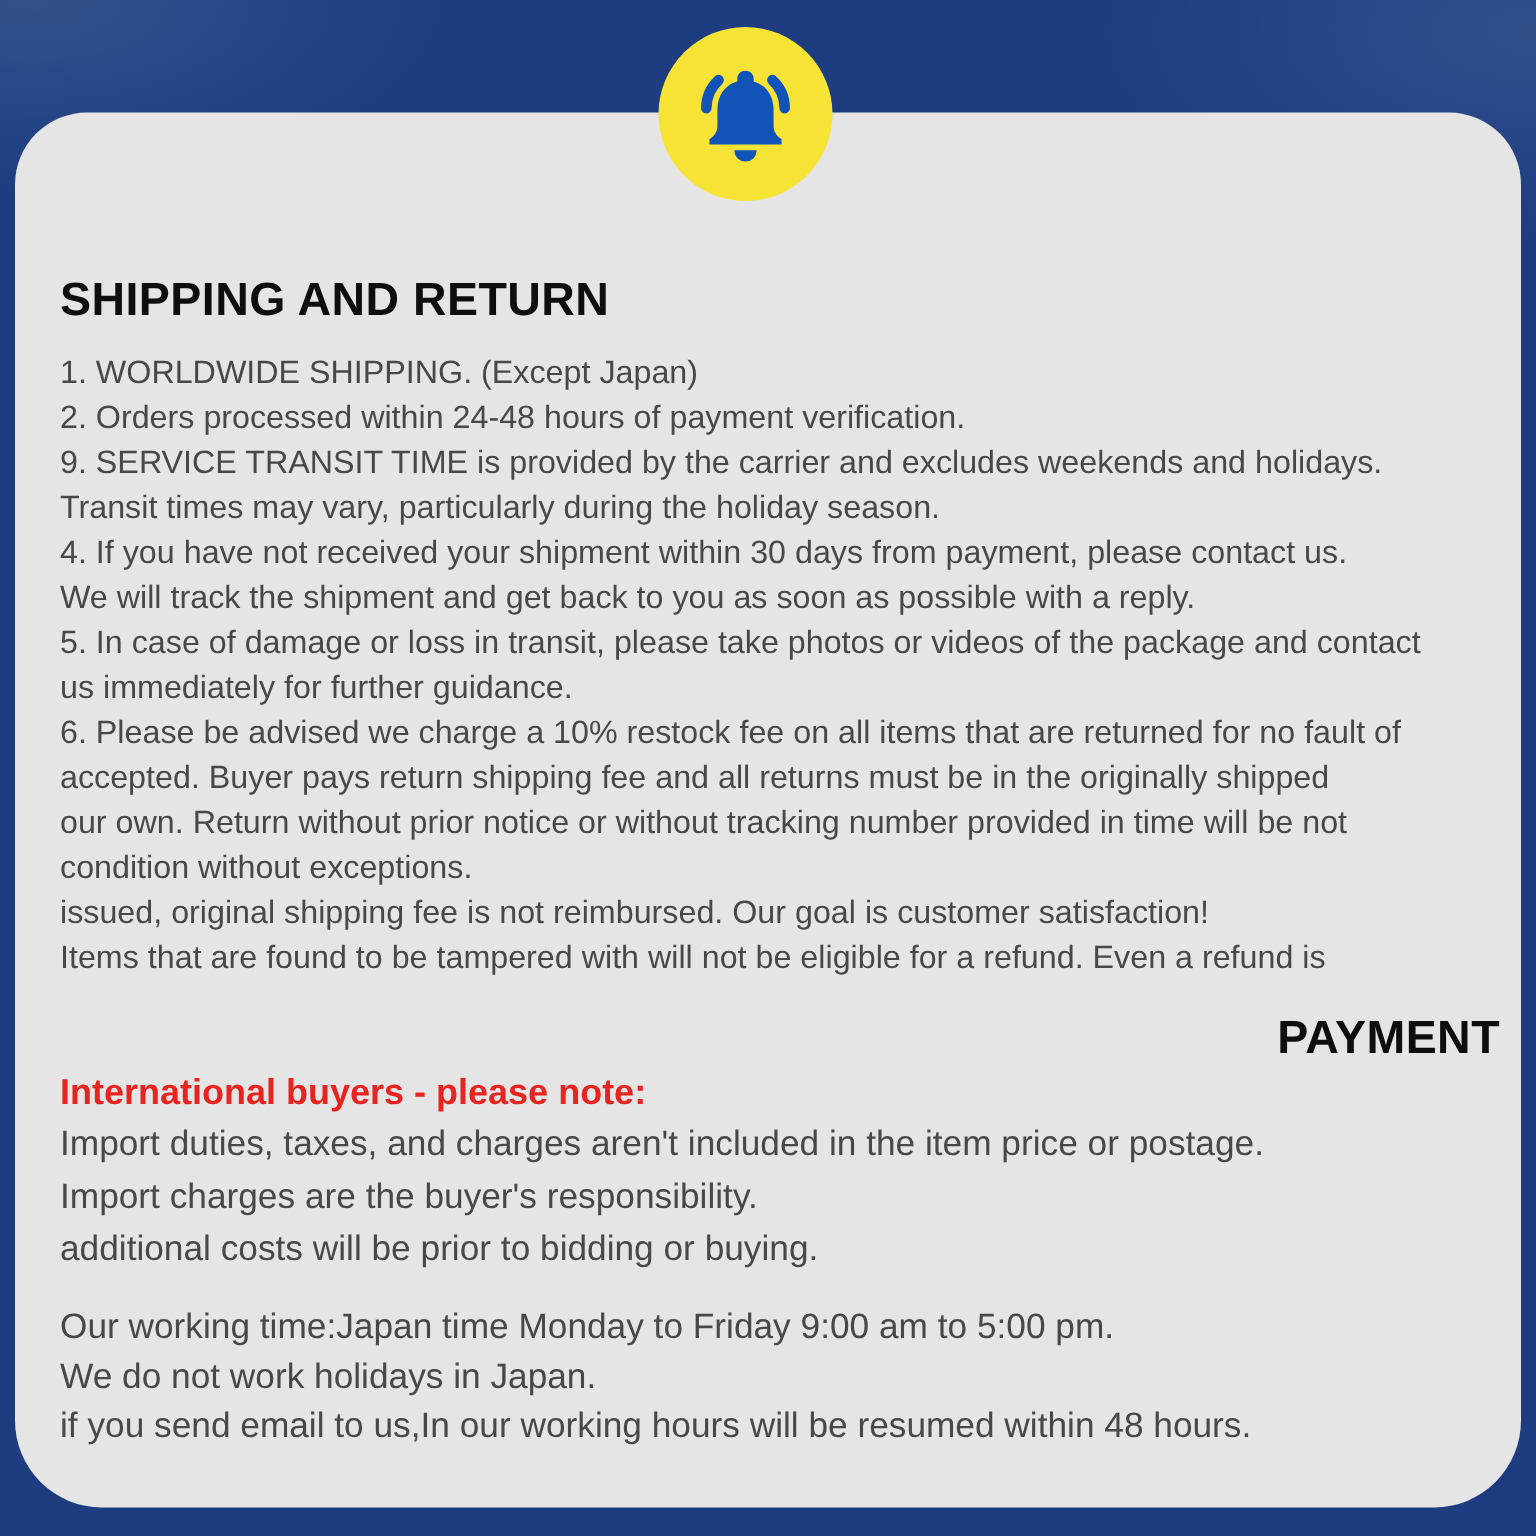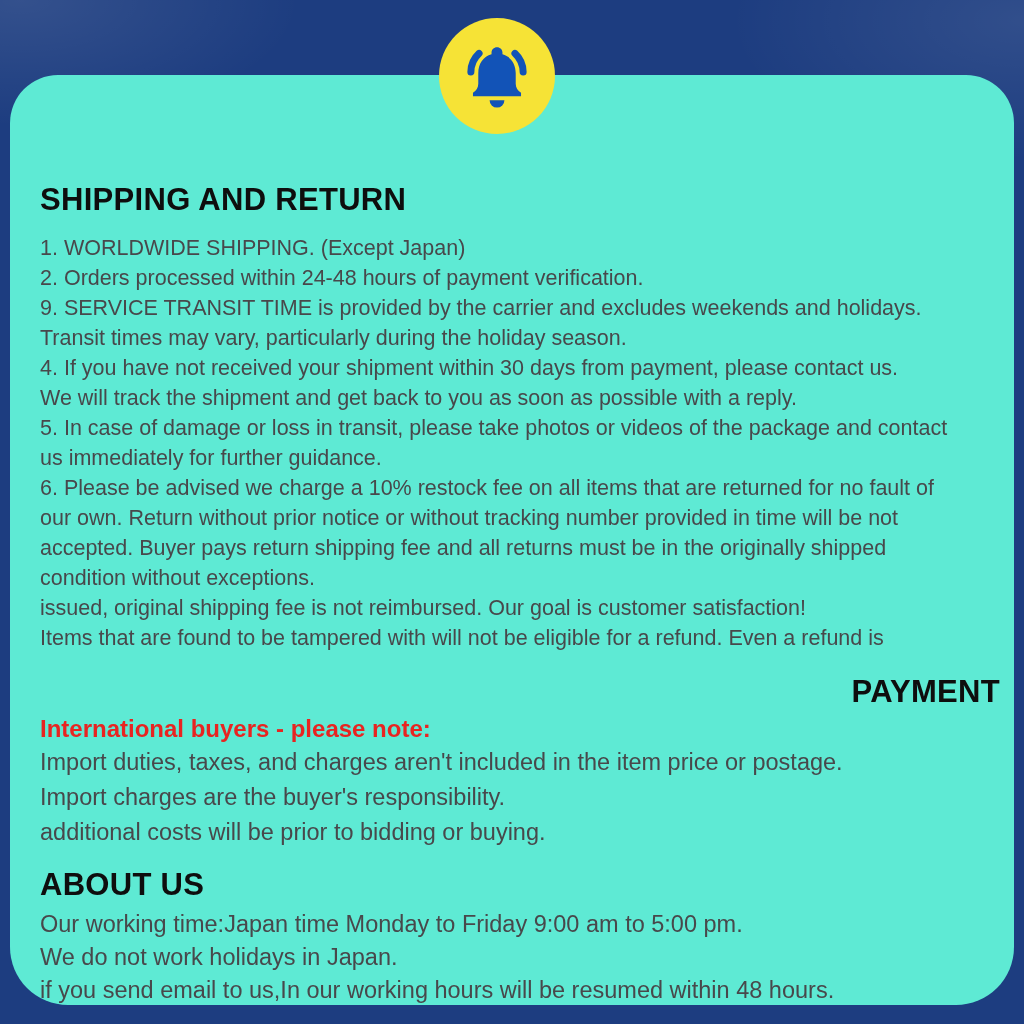--- a/index.html
+++ b/index.html
@@ -9,21 +9,21 @@
     overflow:hidden;
     background:
       radial-gradient(ellipse 400px 180px at 2% 0%, rgba(255,255,255,.10), transparent 70%),
       radial-gradient(ellipse 420px 200px at 100% 2%, rgba(255,255,255,.09), transparent 70%),
       #1d3d80;
     font-family:"Liberation Sans", sans-serif;
   }
   .card{
     position:absolute;
     left:10px; right:10px; top:75px; bottom:19px;
-    background:#5eead4;
+    background:#e5e5e5;
     border-radius:48px 48px 58px 58px;
   }
   .badge{
     position:absolute;
     left:439px; top:18px;
     width:116px; height:116px;
     border-radius:50%;
     background:#f6e336;
     display:flex; align-items:center; justify-content:center;
   }
@@ -81,37 +81,36 @@
       <h2 class="section-heading">SHIPPING AND RETURN</h2>
       <p class="line">1. WORLDWIDE SHIPPING. (Except Japan)</p>
       <p class="line">2. Orders processed within 24-48 hours of payment verification.</p>
       <p class="line">9. SERVICE TRANSIT TIME is provided by the carrier and excludes weekends and holidays.</p>
       <p class="line">Transit times may vary, particularly during the holiday season.</p>
       <p class="line">4. If you have not received your shipment within 30 days from payment, please contact us.</p>
       <p class="line">We will track the shipment and get back to you as soon as possible with a reply.</p>
       <p class="line">5. In case of damage or loss in transit, please take photos or videos of the package and contact</p>
       <p class="line">us immediately for further guidance.</p>
       <p class="line">6. Please be advised we charge a 10% restock fee on all items that are returned for no fault of</p>
+      <p class="line">accepted. Buyer pays return shipping fee and all returns must be in the originally shipped</p>
       <p class="line">our own. Return without prior notice or without tracking number provided in time will be not</p>
-      <p class="line">accepted. Buyer pays return shipping fee and all returns must be in the originally shipped</p>
       <p class="line">condition without exceptions.</p>
       <p class="line">issued, original shipping fee is not reimbursed. Our goal is customer satisfaction!</p>
       <p class="line">Items that are found to be tampered with will not be eligible for a refund. Even a refund is</p>
     </section>
 
     <section class="s2">
       <h2 class="section-heading">PAYMENT</h2>
       <p class="note">International buyers - please note:</p>
       <p class="line">Import duties, taxes, and charges aren't included in the item price or postage.</p>
       <p class="line">Import charges are the buyer's responsibility.</p>
       <p class="line">additional costs will be prior to bidding or buying.</p>
     </section>
 
     <section class="s3">
-      <h2 class="section-heading">ABOUT US</h2>
       <p class="line">Our working time:Japan time Monday to Friday 9:00 am to 5:00 pm.</p>
       <p class="line">We do not work holidays in Japan.</p>
       <p class="line">if you send email to us,In our working hours will be resumed within 48 hours.</p>
     </section>
 
   </div>
 </div>
 
 <div class="badge">
   <svg width="78" height="78" viewBox="0 0 100 100" xmlns="http://www.w3.org/2000/svg">

